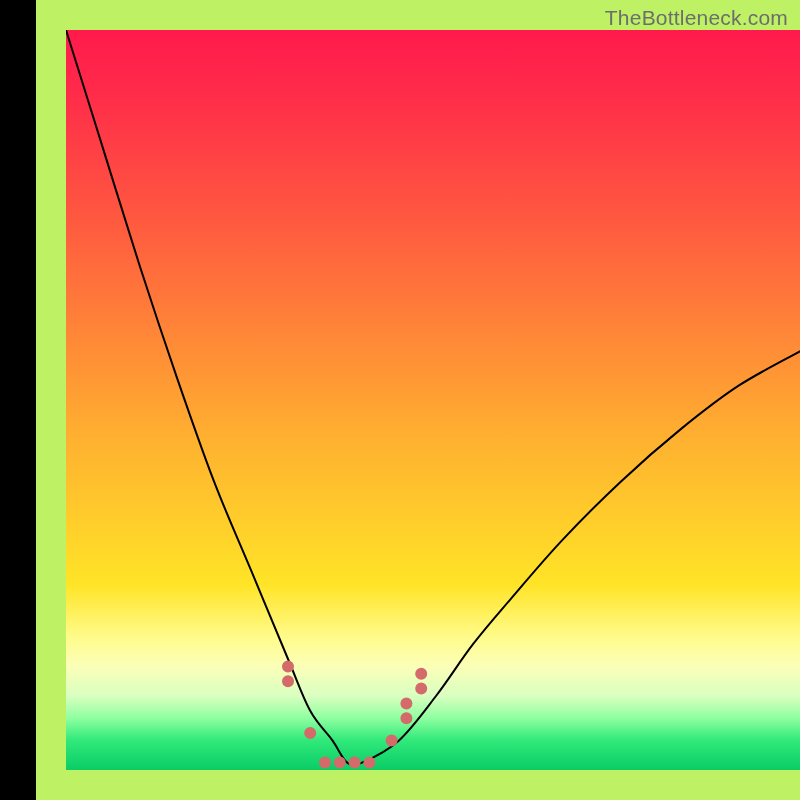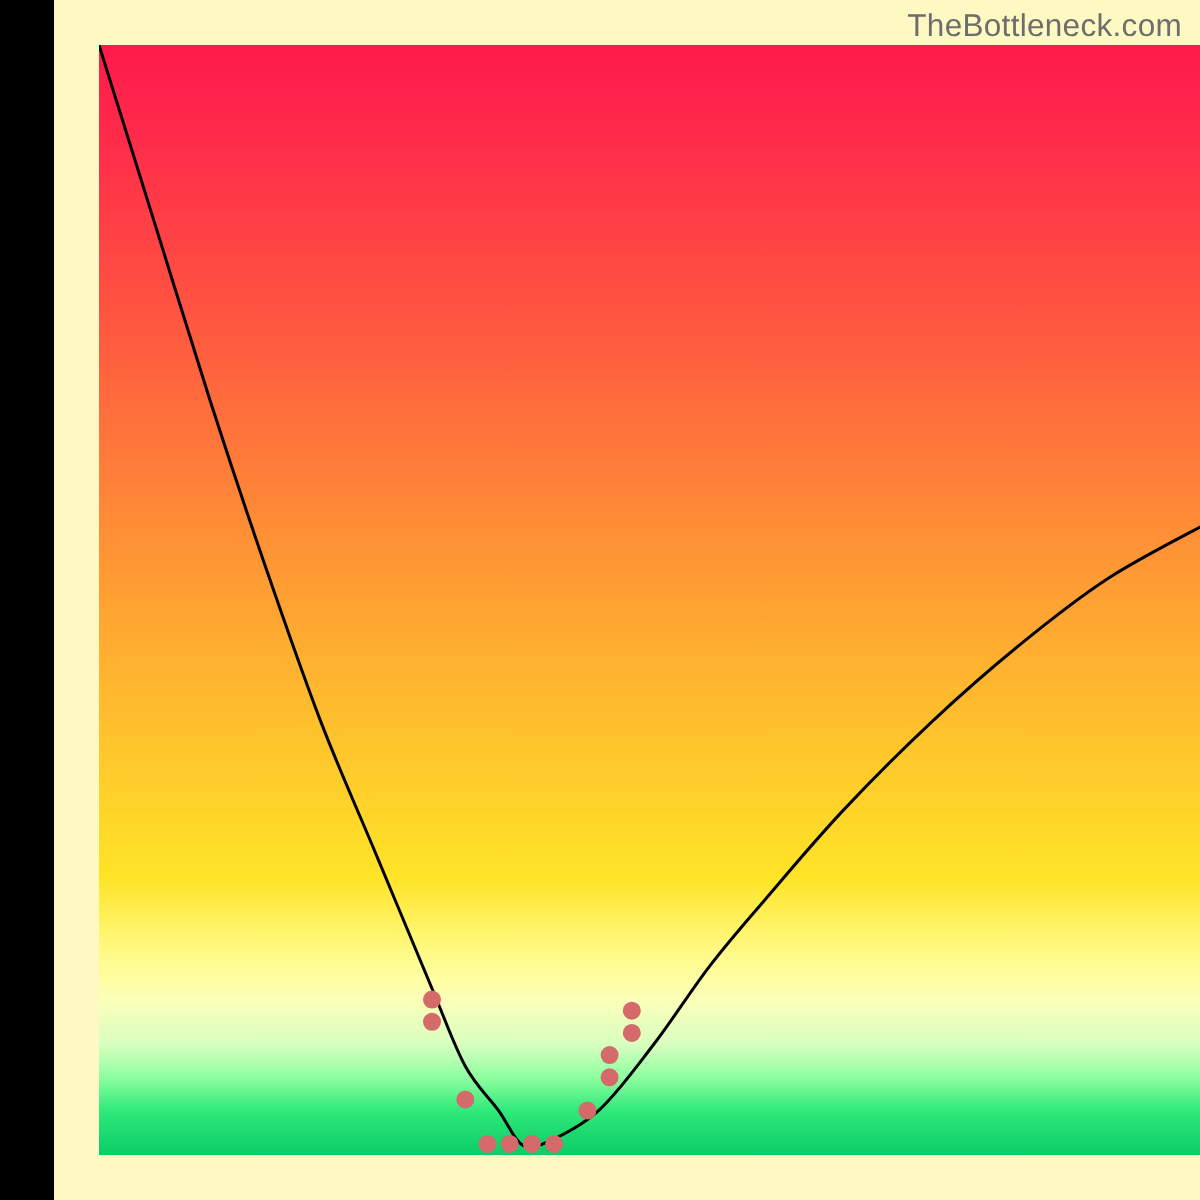--- a/index.html
+++ b/index.html
@@ -7,21 +7,21 @@
     padding: 0;
     width: 800px;
     height: 800px;
     overflow: hidden;
     background: #000;
     font-family: Arial, Helvetica, sans-serif;
   }
   .frame {
     position: absolute;
     inset: 0;
-    background: #fef9c3;
+    background: #bef264;
     margin-left: 36px;
   }
   .plot {
     position: absolute;
     left: 30px;
     top: 30px;
     width: 740px;
     height: 740px;
     overflow: hidden;
   }

